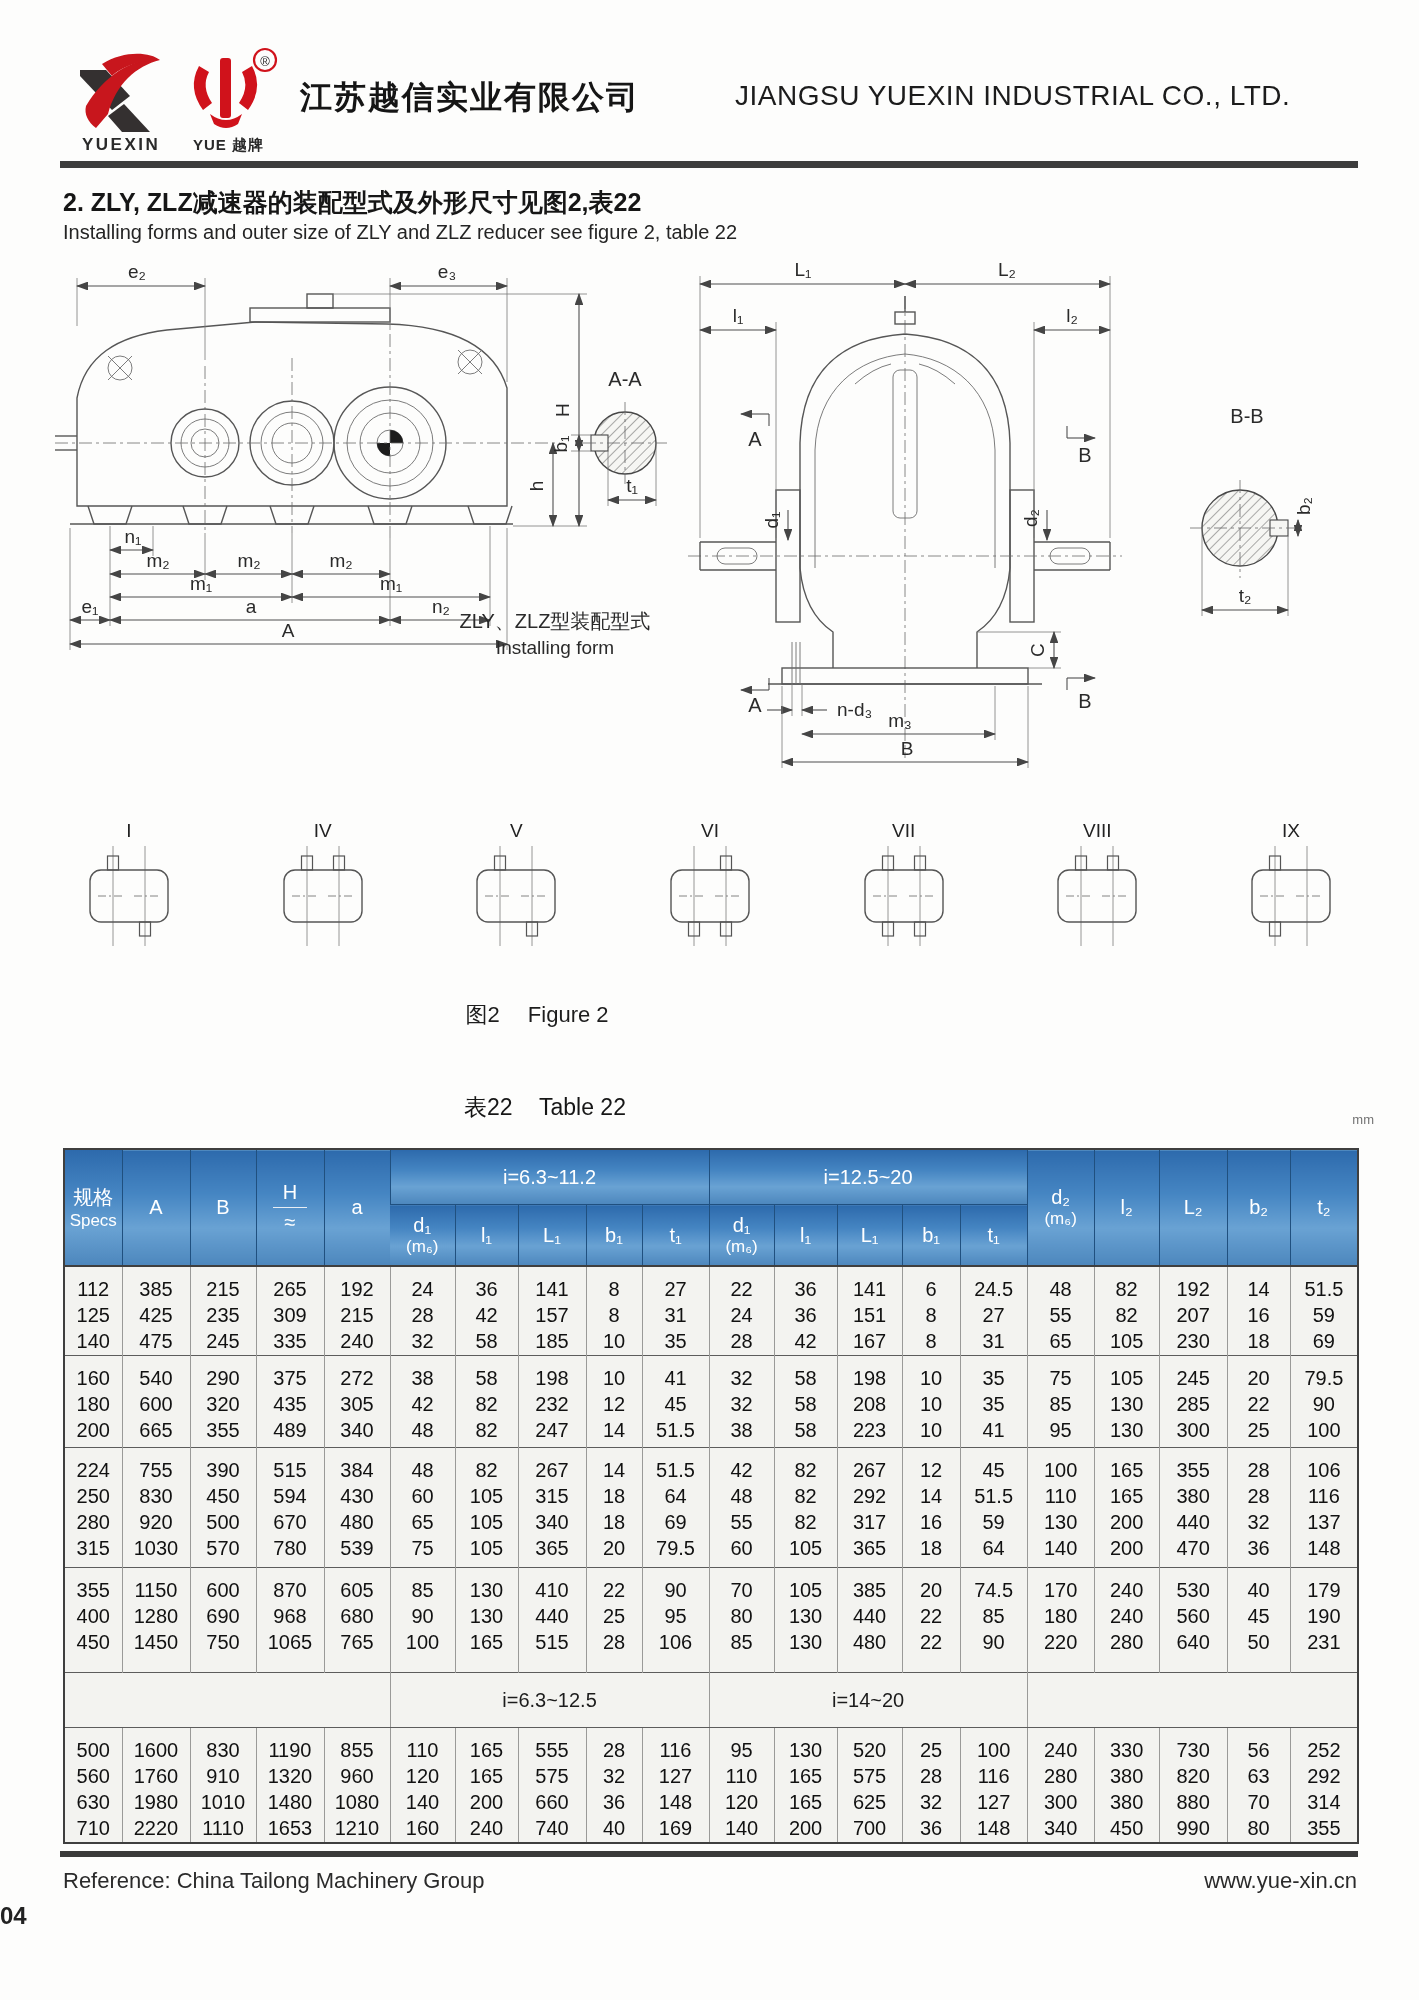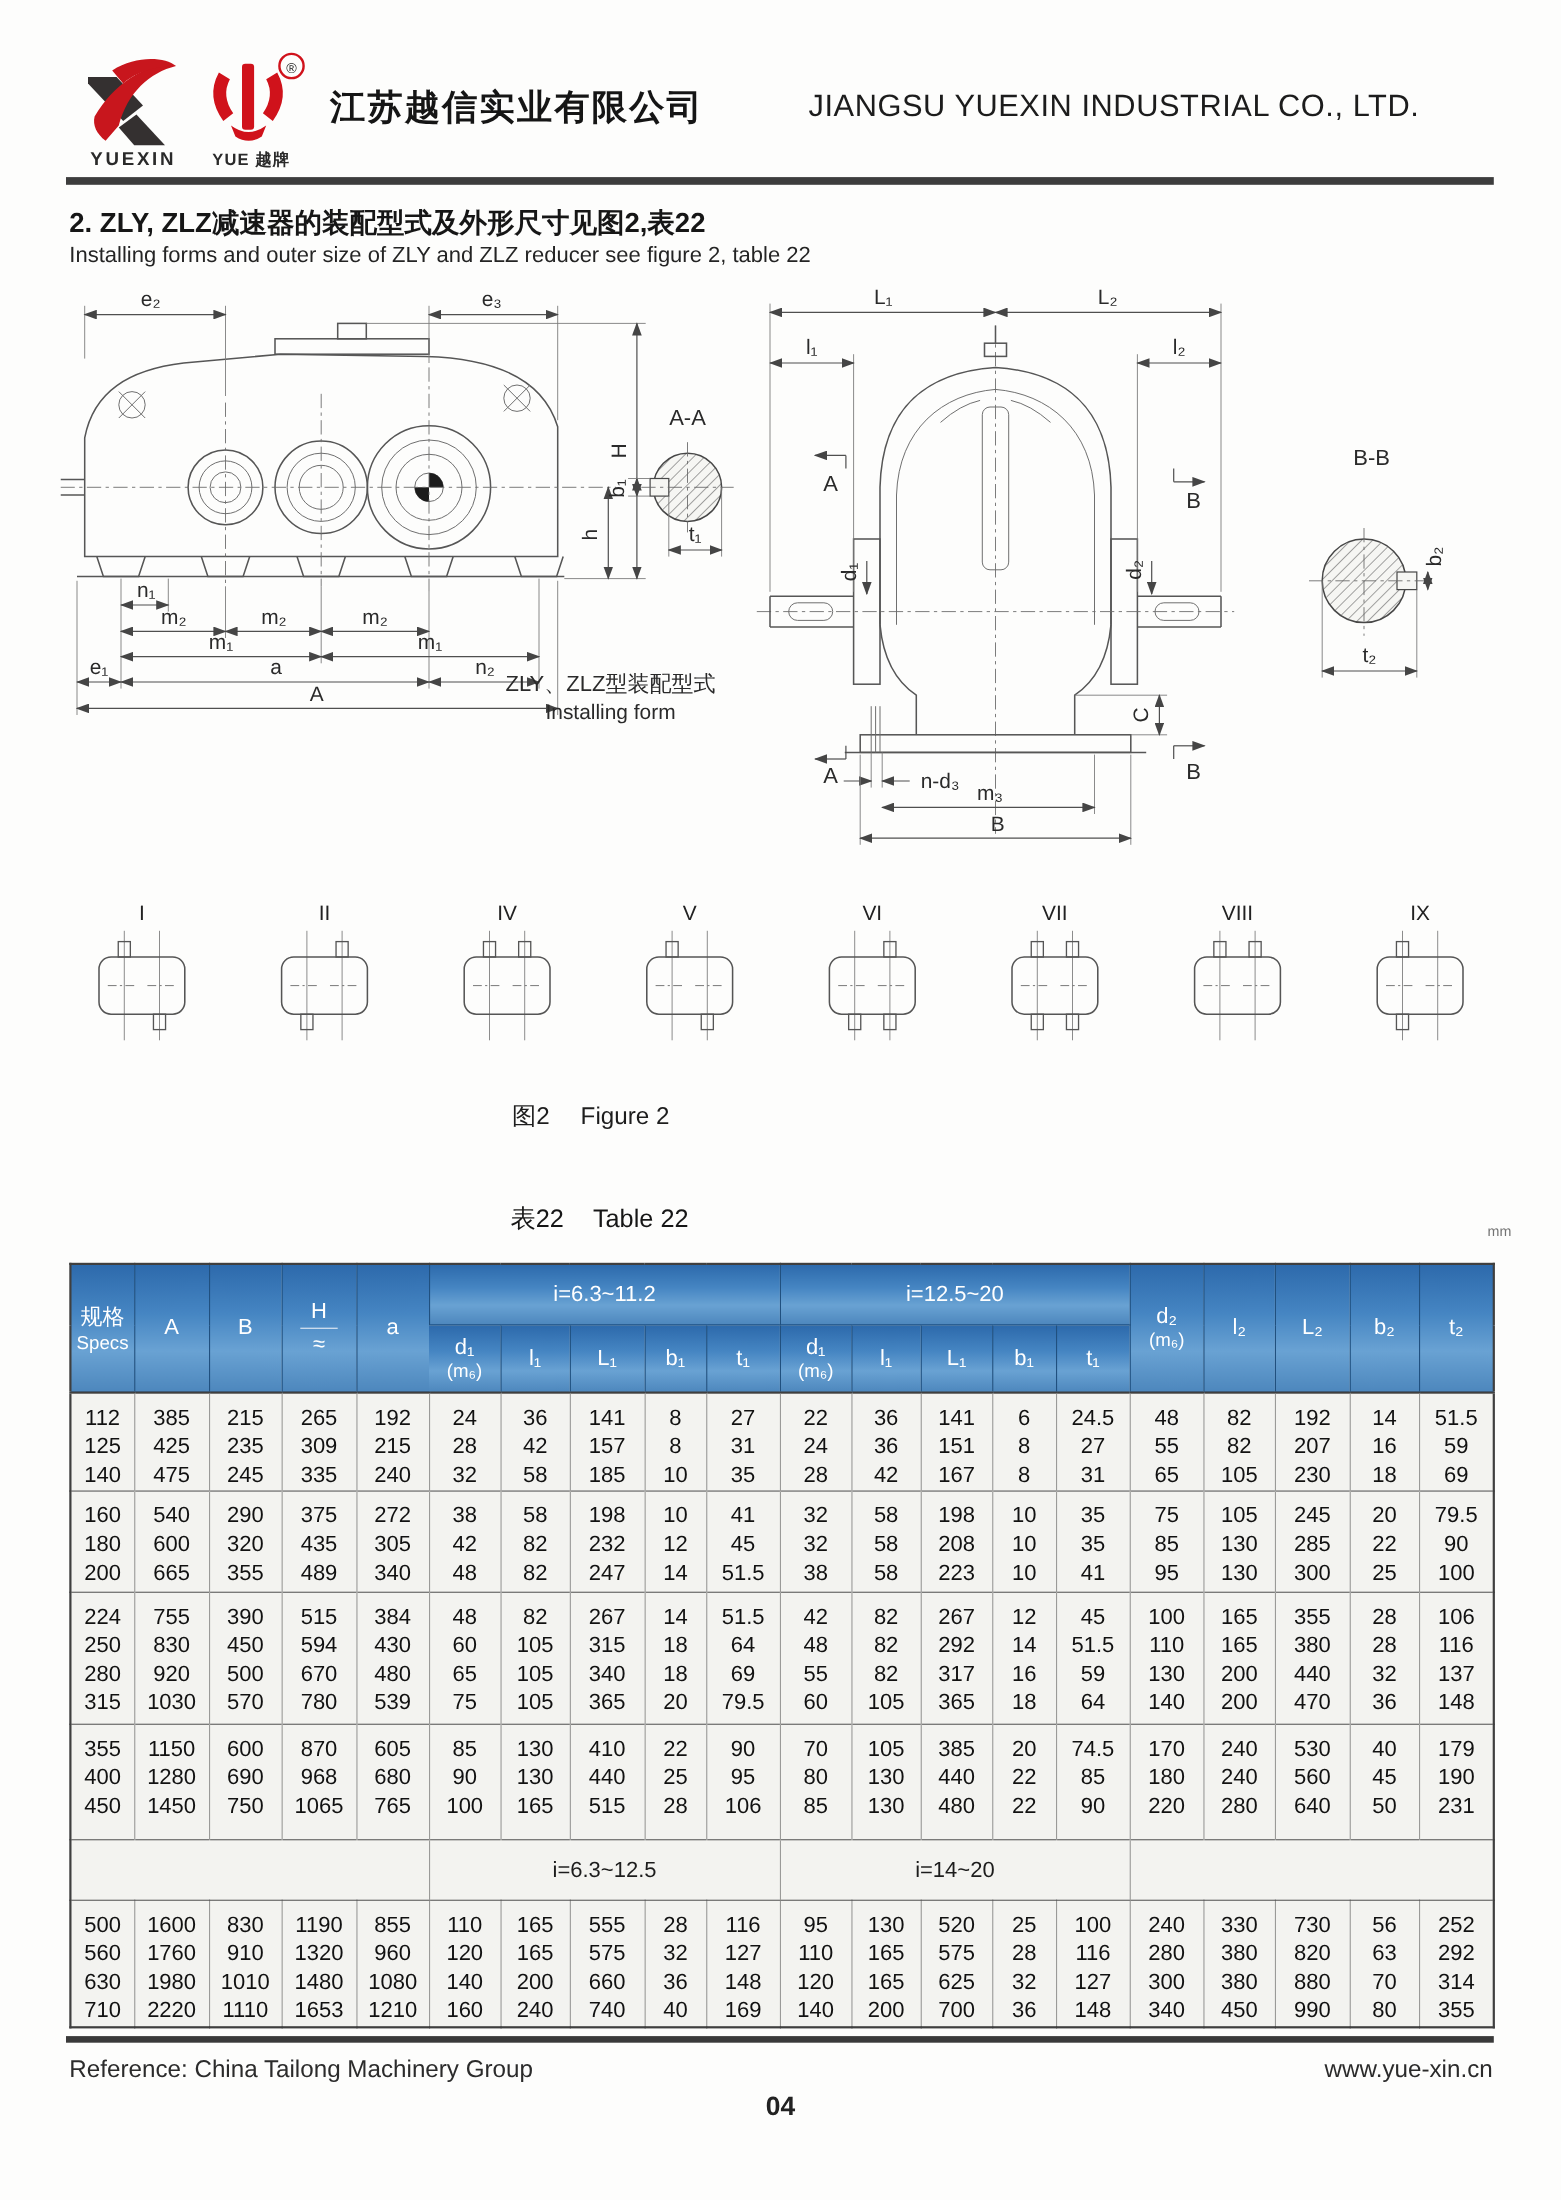--- a/index.html
+++ b/index.html
@@ -50,21 +50,21 @@
   .dim-table td:first-child{border-left:none;}
   .dim-table tr.group + tr.group td{border-top:1.5px solid #5c5c5c;}
   .dim-table tr.band td{border-top:1.5px solid #5c5c5c;border-bottom:1.5px solid #5c5c5c;vertical-align:middle;padding:0;font-size:20px;color:#1c1c1c;}
   .dim-table tr.band td.nb{border-left:none;}
   .dim-table tr.band + tr.group td{border-top:none;}
 
   
   .footer-rule{position:absolute;left:60px;top:1851px;width:1298px;height:6px;background:#3a3a3a;}
   .footer-ref{position:absolute;left:63px;top:1868px;font-size:22px;color:#2b2b2b;}
   .footer-site{position:absolute;right:62px;top:1868px;font-size:22px;color:#2b2b2b;}
-  .footer-page{position:absolute;left:0;top:1902px;width:100%;text-align:center;font-size:24px;font-weight:700;color:#222;}
+  .footer-page{position:absolute;left:0;top:1902px;width:100%;font-size:24px;font-weight:700;color:#222;}
 </style>
 </head>
 <body>
 
 <div class="page">
 
   <div class="logos">
     <svg width="215" height="118" viewBox="0 0 215 118">
 
       <g>
@@ -305,29 +305,20 @@
 
   <div class="forms-row">
       <div class="form-item"><div class="num">I</div><svg width="122" height="100" viewBox="0 0 122 100">
           <line x1="45" y1="0" x2="45" y2="100" stroke="#8b8b8b" stroke-width="0.9"></line>
           <line x1="77" y1="0" x2="77" y2="100" stroke="#8b8b8b" stroke-width="0.9"></line>
           <rect x="22" y="24" width="78" height="52" rx="11" fill="none" stroke="#555" stroke-width="1.4"></rect>
           <line x1="30" y1="50" x2="54" y2="50" stroke="#777" stroke-width="0.9" stroke-dasharray="8 3 2 3"></line>
           <line x1="66" y1="50" x2="92" y2="50" stroke="#777" stroke-width="0.9" stroke-dasharray="8 3 2 3"></line>
           <rect x="39.5" y="10" width="11" height="14" fill="none" stroke="#555" stroke-width="1.2"></rect>
           <rect x="71.5" y="76" width="11" height="14" fill="none" stroke="#555" stroke-width="1.2"></rect>
-        </svg></div>
-      <div class="form-item"><div class="num">II</div><svg width="122" height="100" viewBox="0 0 122 100">
-          <line x1="45" y1="0" x2="45" y2="100" stroke="#8b8b8b" stroke-width="0.9"></line>
-          <line x1="77" y1="0" x2="77" y2="100" stroke="#8b8b8b" stroke-width="0.9"></line>
-          <rect x="22" y="24" width="78" height="52" rx="11" fill="none" stroke="#555" stroke-width="1.4"></rect>
-          <line x1="30" y1="50" x2="54" y2="50" stroke="#777" stroke-width="0.9" stroke-dasharray="8 3 2 3"></line>
-          <line x1="66" y1="50" x2="92" y2="50" stroke="#777" stroke-width="0.9" stroke-dasharray="8 3 2 3"></line>
-          <rect x="71.5" y="10" width="11" height="14" fill="none" stroke="#555" stroke-width="1.2"></rect>
-          <rect x="39.5" y="76" width="11" height="14" fill="none" stroke="#555" stroke-width="1.2"></rect>
         </svg></div>
       <div class="form-item"><div class="num">IV</div><svg width="122" height="100" viewBox="0 0 122 100">
           <line x1="45" y1="0" x2="45" y2="100" stroke="#8b8b8b" stroke-width="0.9"></line>
           <line x1="77" y1="0" x2="77" y2="100" stroke="#8b8b8b" stroke-width="0.9"></line>
           <rect x="22" y="24" width="78" height="52" rx="11" fill="none" stroke="#555" stroke-width="1.4"></rect>
           <line x1="30" y1="50" x2="54" y2="50" stroke="#777" stroke-width="0.9" stroke-dasharray="8 3 2 3"></line>
           <line x1="66" y1="50" x2="92" y2="50" stroke="#777" stroke-width="0.9" stroke-dasharray="8 3 2 3"></line>
           <rect x="39.5" y="10" width="11" height="14" fill="none" stroke="#555" stroke-width="1.2"></rect>
           <rect x="71.5" y="10" width="11" height="14" fill="none" stroke="#555" stroke-width="1.2"></rect>
         </svg></div>

